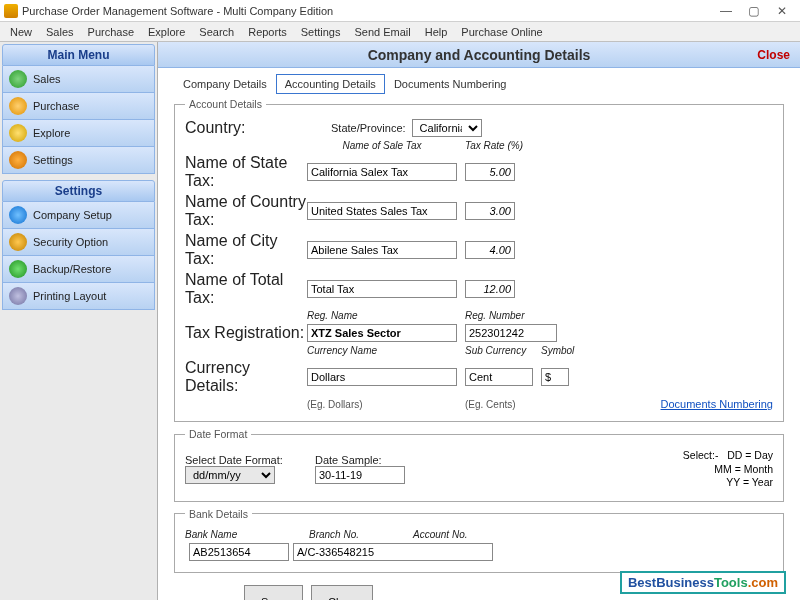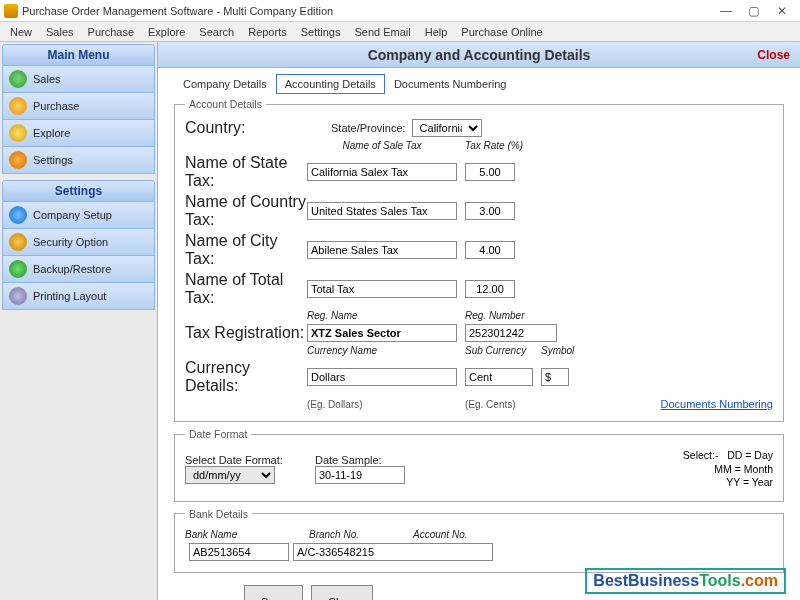--- a/index.html
+++ b/index.html
@@ -34,37 +34,37 @@
 .content { flex: 1; padding: 4px 16px 6px 16px; overflow: hidden; }
 fieldset { border: 1px solid #aaa; padding: 6px 10px 8px 10px; margin-bottom: 6px; }
 legend { font-size: 10.5px; color: #555; padding: 0 4px; }
 .row { display: flex; align-items: center; margin: 3px 0; }
 .lbl { width: 122px; font-size: 16px; color: #222; }
 .lbl2 { font-size: 11px; color: #222; }
 input[type=text], select { border: 1px solid #888; font-size: 11px; padding: 1px 3px; height: 18px; background: #fff; }
 .w-country { width: 180px; }
 .w-state { width: 70px; }
 .w-name { width: 150px; }
-.w-rate { width: 50px; text-align: center; }
+.w-rate { width: 50px; text-align: right; font-style: italic; }
 .w-reg { width: 150px; font-weight: bold; }
 .w-regnum { width: 92px; }
 .w-curr { width: 150px; }
 .w-subcurr { width: 68px; }
 .w-sym { width: 28px; }
 .w-dateopt { width: 90px; background: #e8e8e8; }
 .w-sample { width: 90px; }
 .w-bank { width: 120px; }
 .w-branch { width: 100px; }
 .w-acct { width: 200px; }
 .colhdr { font-size: 10px; color: #222; font-style: italic; }
 .hint { font-size: 10px; color: #555; }
 .link { color: #1050c0; text-decoration: underline; font-size: 11px; cursor: pointer; }
 .btnrow { display: flex; gap: 8px; padding: 6px 0 0 70px; }
 .btn { border: 1px solid #888; background: #e6e6e6; padding: 10px 16px; font-size: 11px; cursor: pointer; }
-.logo { position: absolute; right: 14px; bottom: 6px; border: 2px solid #20a0a0; padding: 2px 6px; font-size: 16px; font-weight: bold; }
+.logo { position: absolute; right: 14px; bottom: 6px; border: 2px solid #20a0a0; padding: 2px 6px; font-size: 13px; font-weight: bold; }
 .logo .b { color: #2050a0; } .logo .t { color: #20a060; } .logo .c { color: #d06000; }
 </style>
 </head>
 <body>
 
 <div class="titlebar">
   <span class="icon"></span>
   <span class="title">Purchase Order Management Software - Multi Company Edition</span>
   <span class="winbtn">—</span>
   <span class="winbtn">▢</span>

